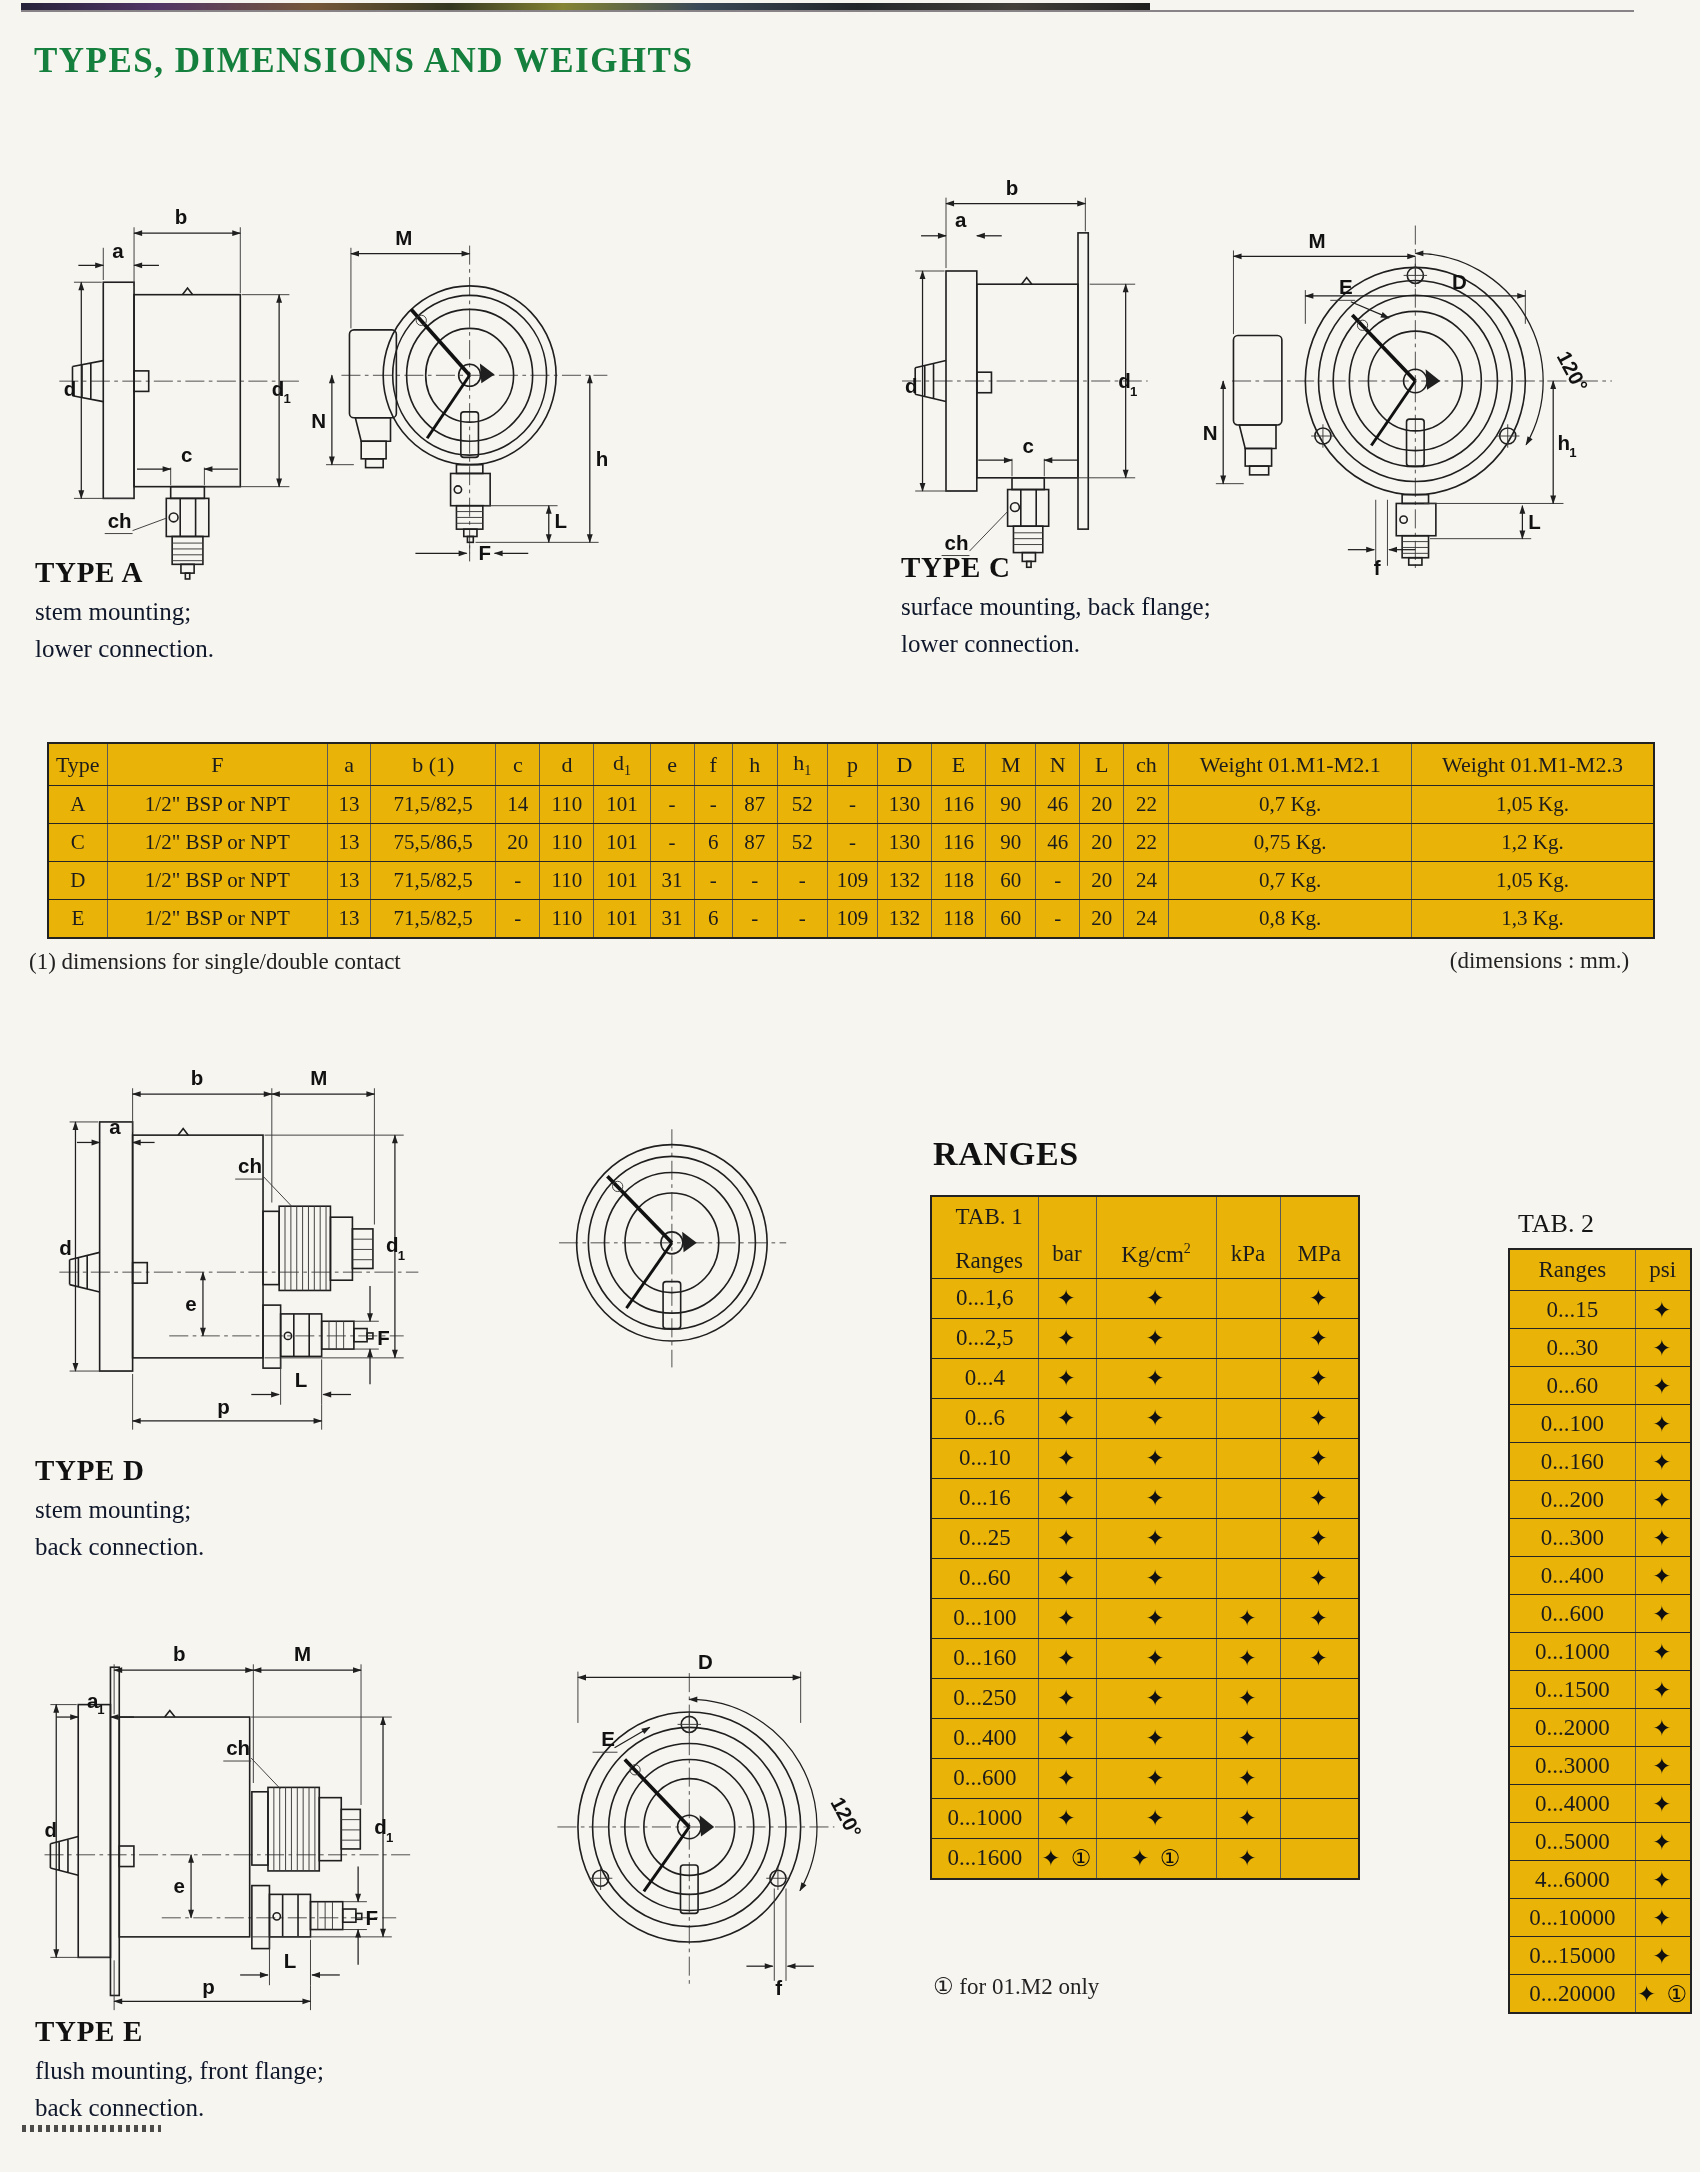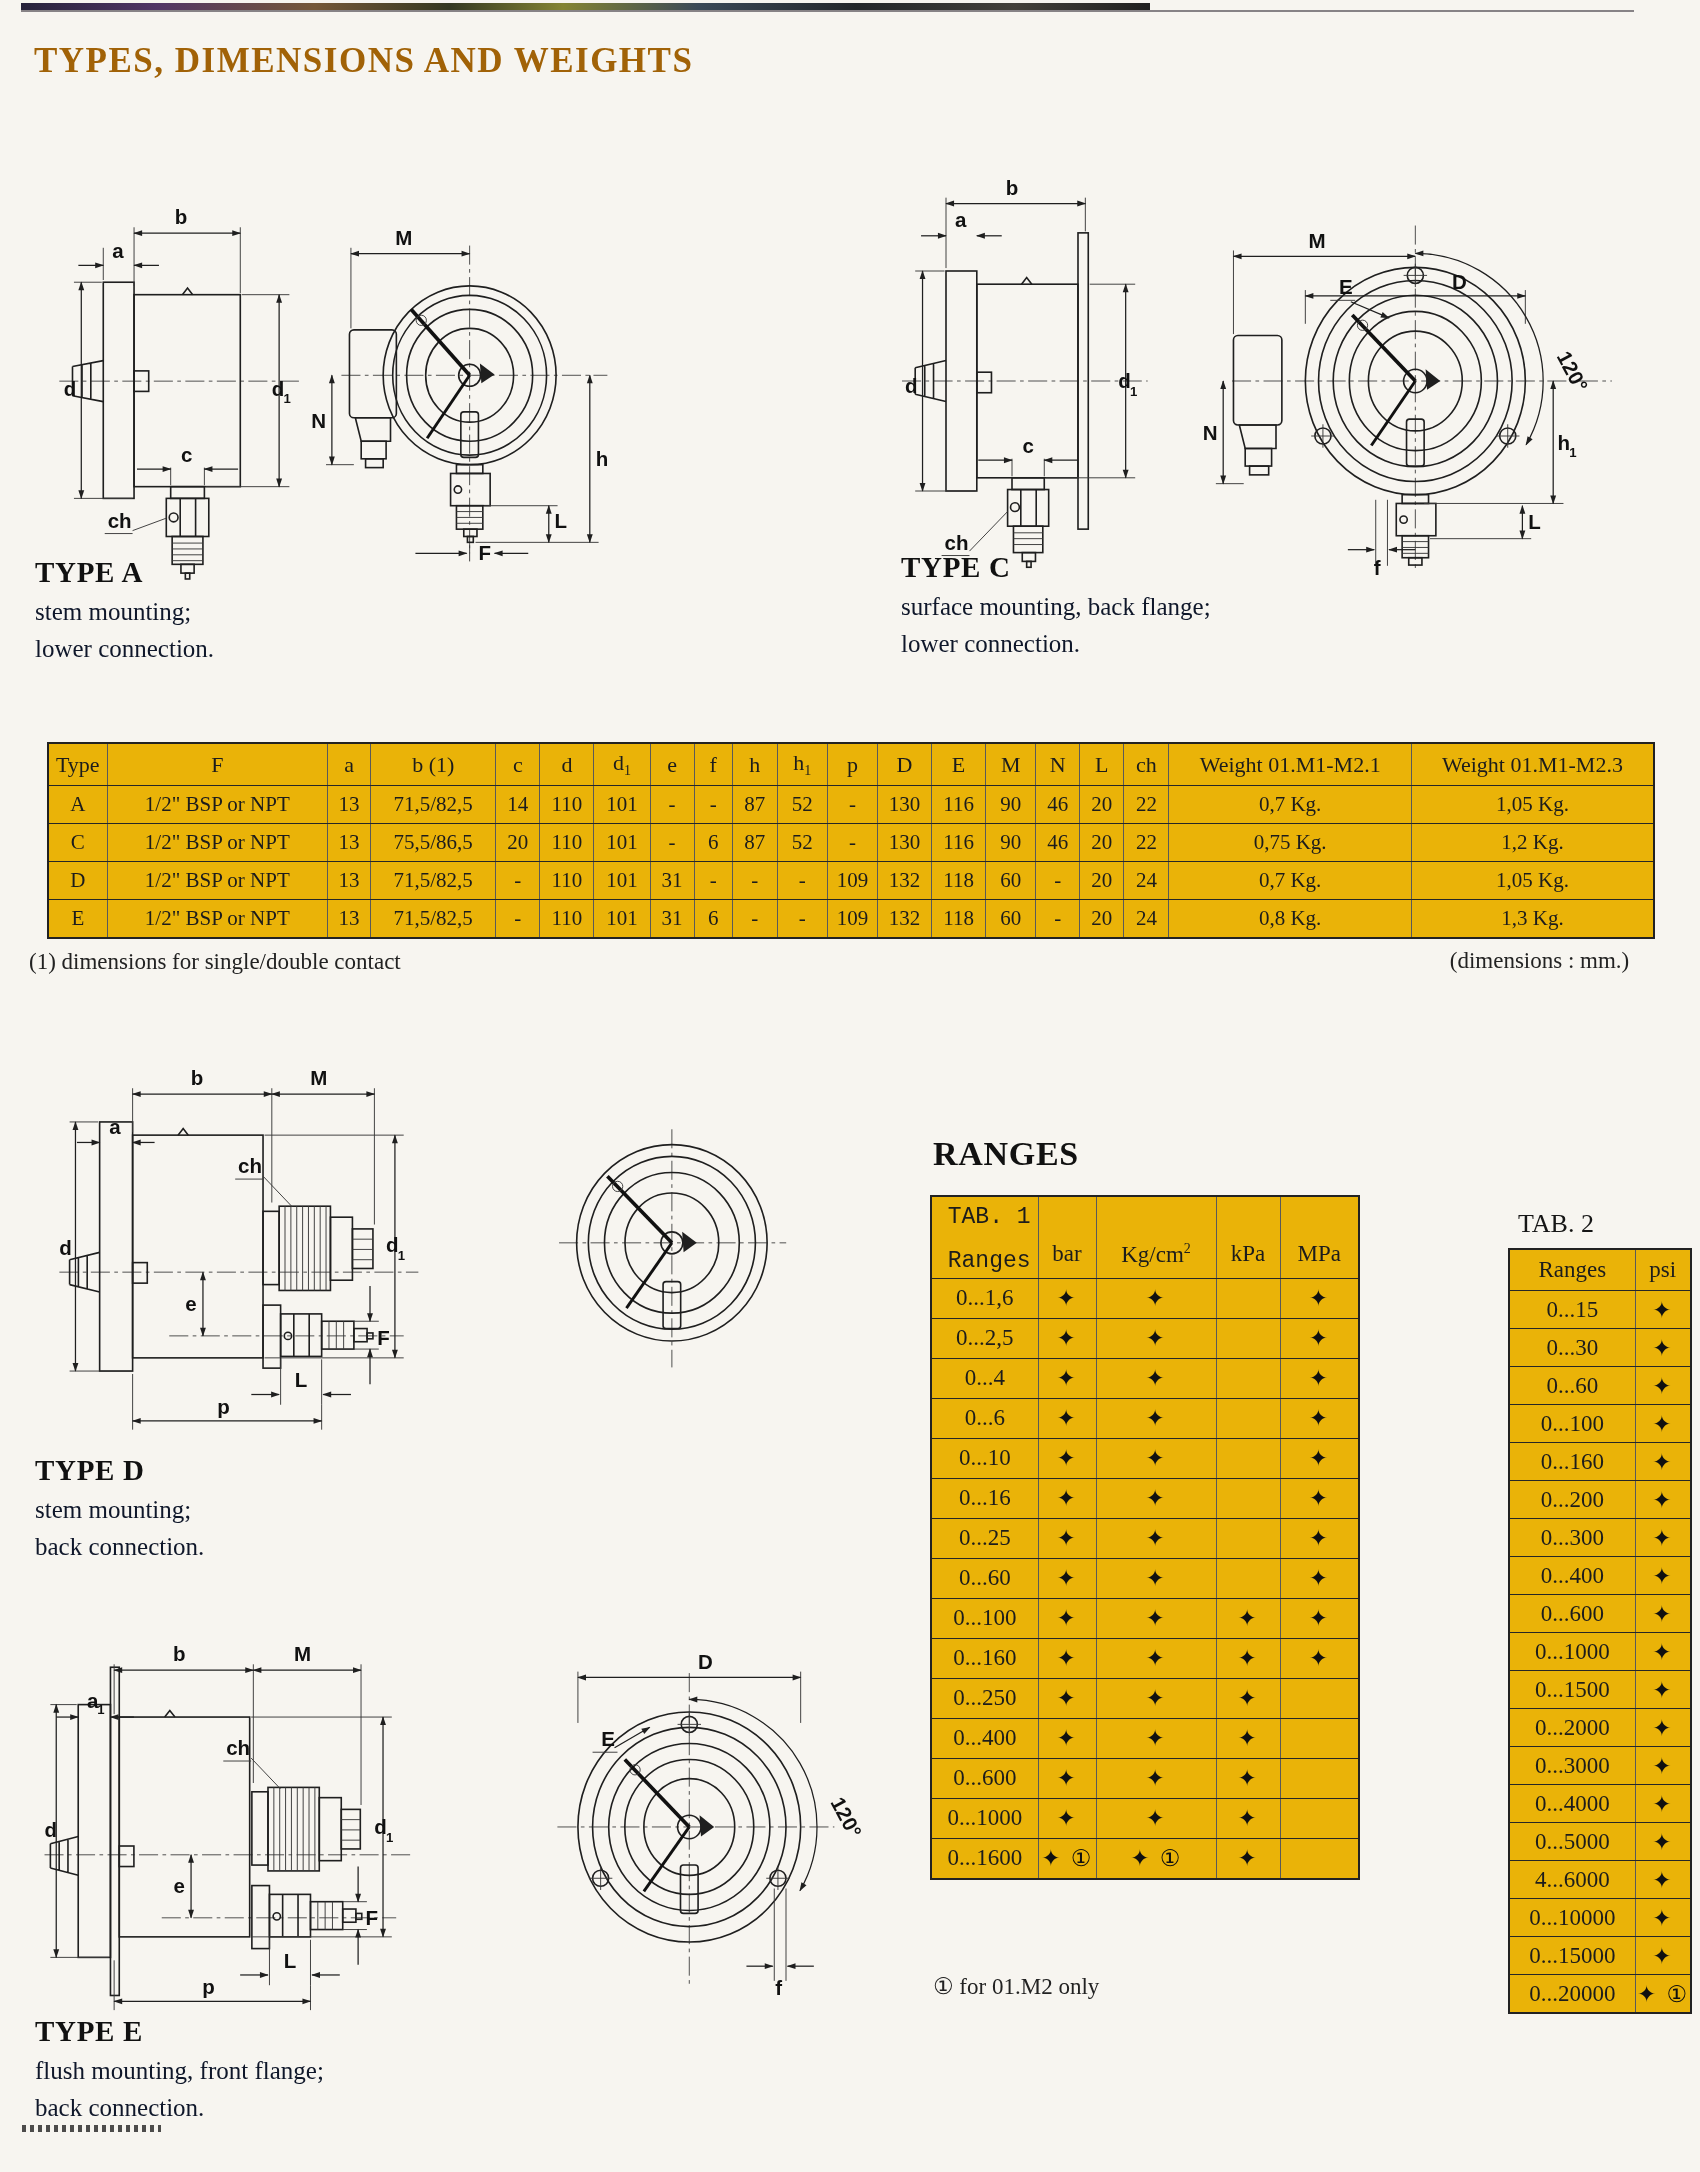--- a/index.html
+++ b/index.html
@@ -7,38 +7,38 @@
        font-family:"Liberation Serif", serif;color:#1c1c1c;overflow:hidden;}
   .abs{position:absolute;}
   
   .scan-strip{left:20.5px;top:2.9px;width:1129px;height:7.3px;
     background:linear-gradient(90deg,#14102a,#43245a 12%,#6a4a28 26%,#23270f 38%,#7a7a22 48%,#2a3a4a 60%,#101418 74%,#33302a 88%,#0d0d0d);
     opacity:.92;}
   .scan-strip2{left:20.5px;top:10.3px;width:1613px;height:2.2px;background:#2b2430;opacity:.55;}
   .scan-smudge{left:22px;top:2125px;width:139px;height:6.6px;
     background:repeating-linear-gradient(90deg,#222 0 3.7px,transparent 3.7px 8px);opacity:.8;}
   
-  .page-title{left:34px;top:41px;font-size:35px;font-weight:bold;letter-spacing:1.5px;color:#a16207;}
+  .page-title{left:34px;top:41px;font-size:35px;font-weight:bold;letter-spacing:1.5px;color:#15803d;}
   .type-caption .tname{font-size:29px;font-weight:bold;color:#111;letter-spacing:0.7px;}
   .type-caption .tline{font-size:25px;margin-top:8.8px;color:#0f172a;}
   .ranges-heading{left:933px;top:1135px;font-size:34px;font-weight:bold;letter-spacing:0.7px;color:#111;}
   .tab2-label{left:1518px;top:1209px;font-size:26px;color:#161616;}
   .footnote{font-size:23px;color:#222;}
   
   table{border-collapse:collapse;table-layout:fixed;background:#eab308;}
   .dtable{border:2.2px solid #222;}
   .dtable th,.dtable td{border-left:0.7px solid #5a5a5a;border-right:0.7px solid #5a5a5a;
     border-top:1.5px solid #262626;border-bottom:1.5px solid #262626;
     text-align:center;padding:0 1.5px;font-weight:normal;overflow:hidden;white-space:nowrap;}
   .dims th{height:41px;font-size:22px;}
   .dims td{height:37px;font-size:21px;}
   .dims sub,.t1 sub{font-size:14px;}
   .t1 th,.t1 td{font-size:23px;}
   .t1 td{height:39px;}
-  .t1h{vertical-align:top;text-align:left;font-family:Liberation Mono, monospace;}
+  .t1h{vertical-align:top;text-align:left;}
   .t1h div{margin:7.3px 0 0 8.8px;}
   .t1h div + div{margin-top:17.6px;}
   .t1 th.vb{vertical-align:bottom;padding-bottom:10.3px;}
   .t1 th sup{font-size:14px;}
   .t2 th{height:40px;font-size:23px;}
   .t2 td{height:37px;font-size:23px;}
   .star{font-family:"DejaVu Sans", sans-serif;font-size:18.3px;color:#101010;letter-spacing:1.5px;}
   .mark-note{font-family:"Liberation Serif","DejaVu Sans",serif;}
   
   svg{overflow:visible;}

